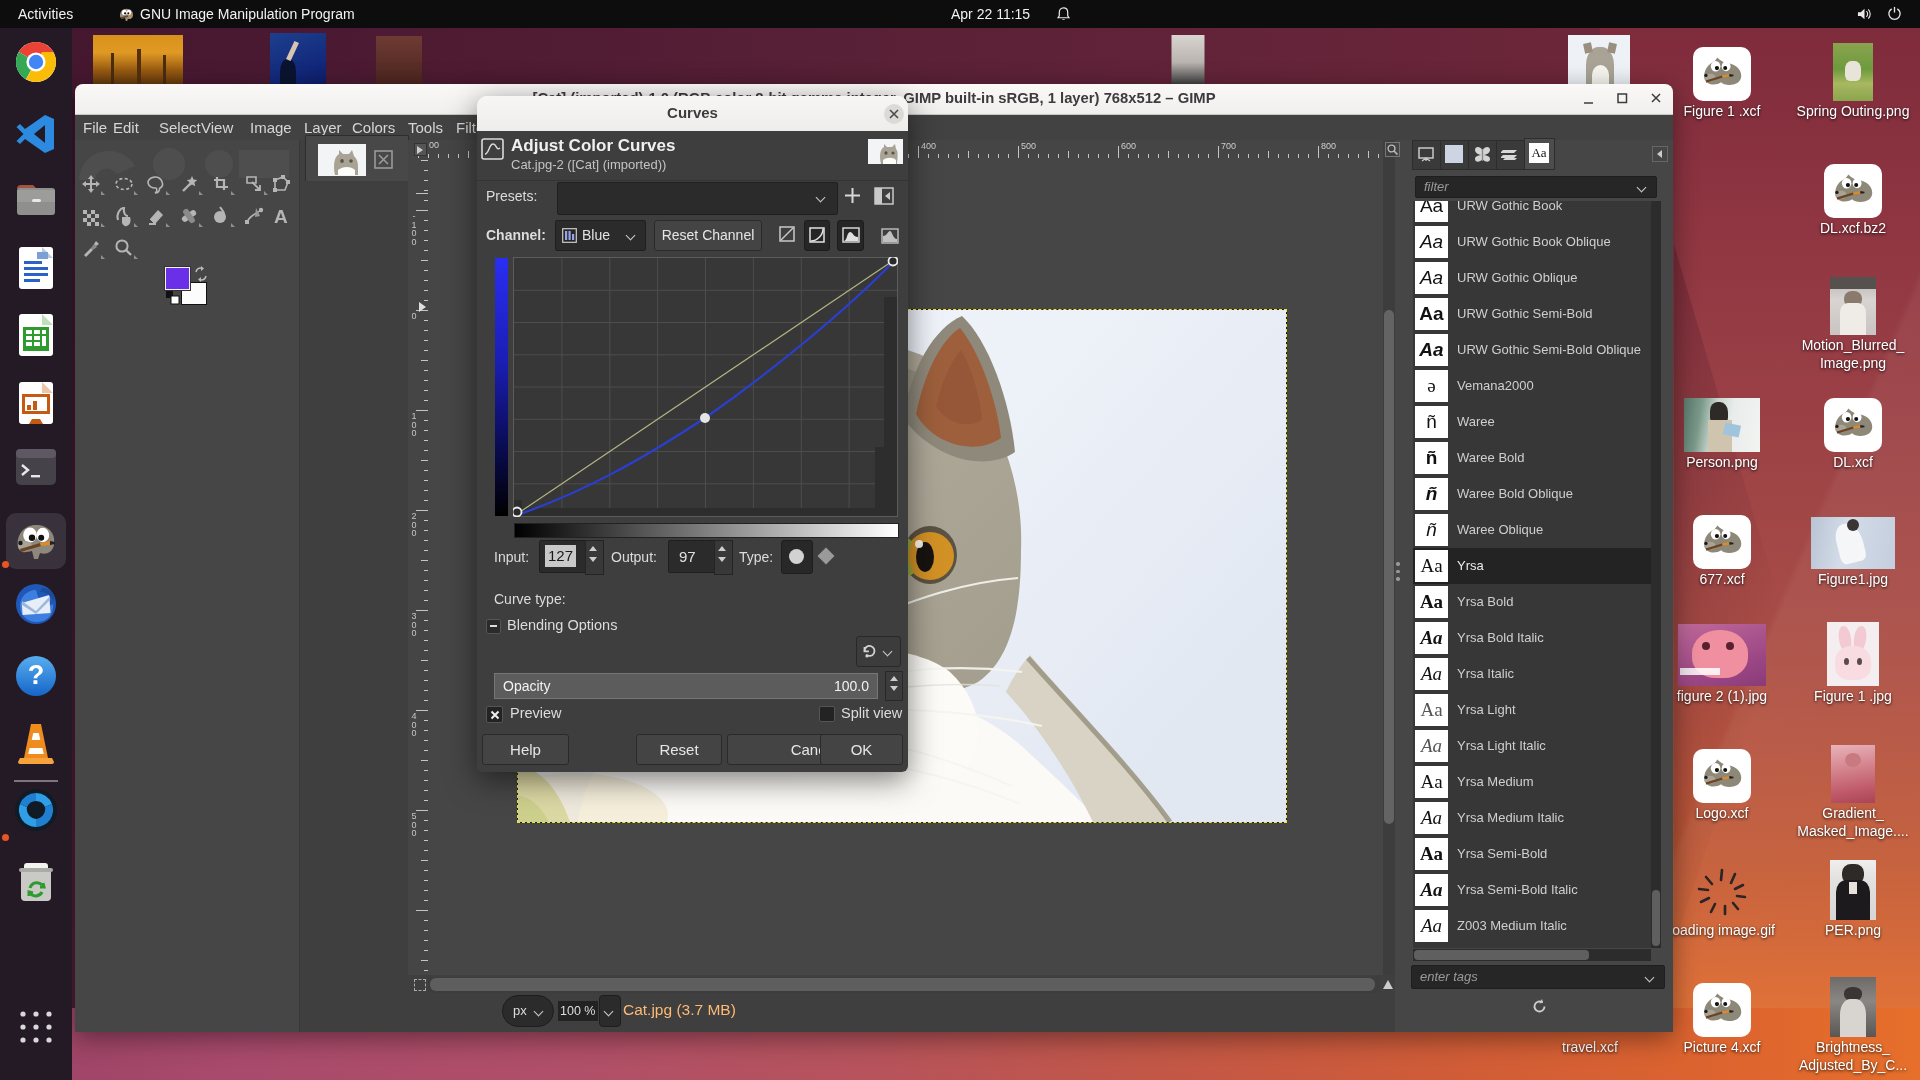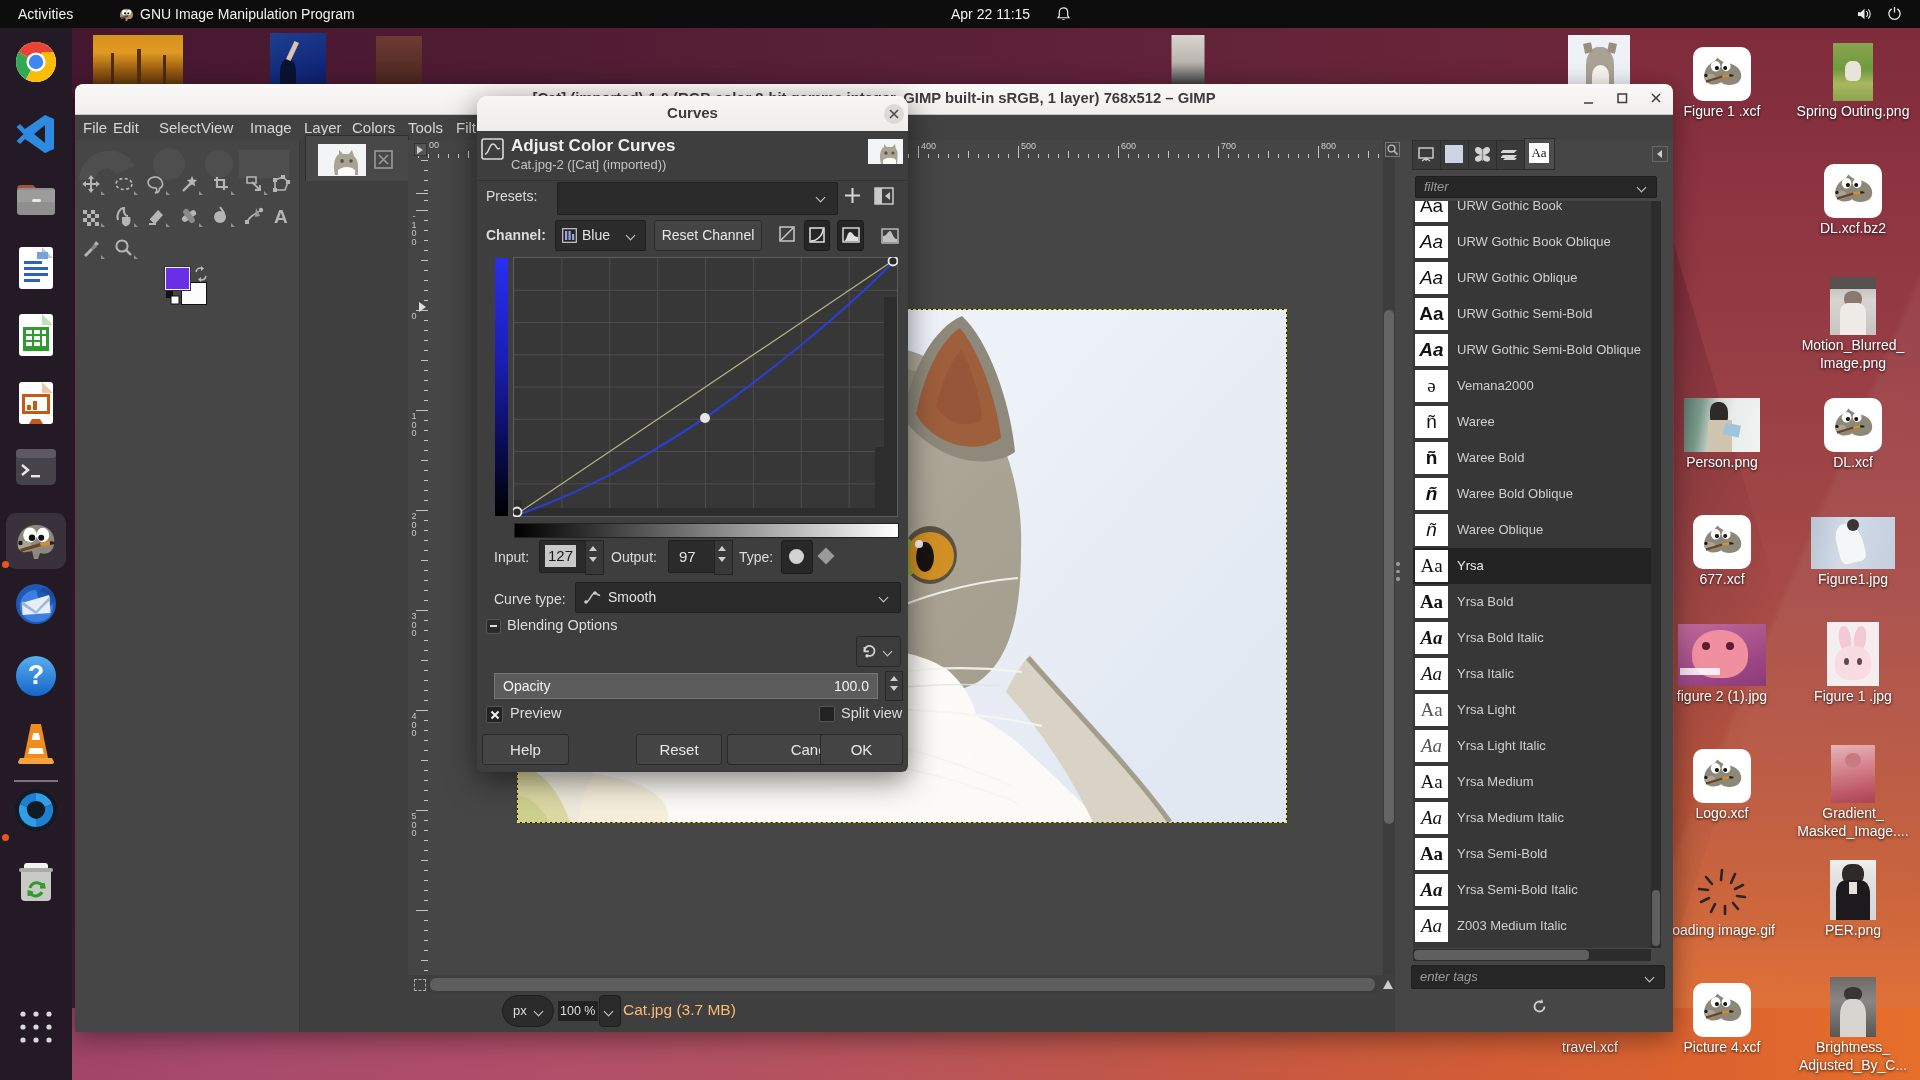--- a/index.html
+++ b/index.html
@@ -722,29 +722,20 @@
         </div>
 <div class="dl" style="left:262px;top:411px;line-height:30px;">Type:</div>
 <div class="a" style="left:304px;top:409px;width:30px;height:32px;background:#282828;border:1px solid #1e1e1e;border-radius:3px;">
           <div style="width:15px;height:15px;border-radius:50%;background:#d2d2d2;margin:8px 7px;"></div>
         </div>
 <div class="a" style="left:340px;top:416px;width:18px;height:18px;">
           <div style="width:12px;height:12px;background:#9a9a9a;transform:rotate(45deg);margin:3px;"></div>
         </div>
 
 <div class="dl" style="left:17px;top:453px;line-height:30px;">Curve type:</div>
-<div class="fld" style="left:98px;top:451px;width:324px;height:29px;">
-<svg style="position:absolute;left:8px;top:7px;" width="17" height="15" viewBox="0 0 17 15">
-            <path d="M2,12 C6,12 7,3 11,3 C13,3 14,6 16,5" fill="none" stroke="#ccc" stroke-width="1.5"></path>
-            <circle cx="2" cy="12" r="1.8" fill="#ccc"></circle>
-            <circle cx="11" cy="3" r="1.8" fill="#ccc"></circle>
-          </svg>
-<span style="position:absolute;left:32px;line-height:29px;color:#e2e2e2;font-size:14px;">Smooth</span>
-          <span class="chev" style="right:10px;top:9px;"></span>
-        </div>
 
 <div class="a" style="left:9px;top:488px;width:13px;height:13px;background:#2b2b2b;border:1px solid #555;border-radius:2px;">
           <div style="width:7px;height:2px;background:#ddd;margin:5px 3px;"></div>
         </div>
 <div class="dl" style="left:30px;top:486px;font-size:14.5px;">Blending Options</div>
 <div class="a" style="left:379px;top:505px;width:43px;height:29px;background:#3c3c3c;border:1px solid #282828;border-radius:3px;">
 <svg style="position:absolute;left:4px;top:6px;" width="16" height="16" viewBox="0 0 16 16">
             <path d="M3.5,8 a5,5 0 1 1 1.6,3.6" fill="none" stroke="#d2d2d2" stroke-width="1.8"></path>
             <path d="M3.5,4 v4.4 h4.4" fill="none" stroke="#d2d2d2" stroke-width="1.8"></path>
             <circle cx="6" cy="13" r="1.6" fill="#d2d2d2"></circle>

